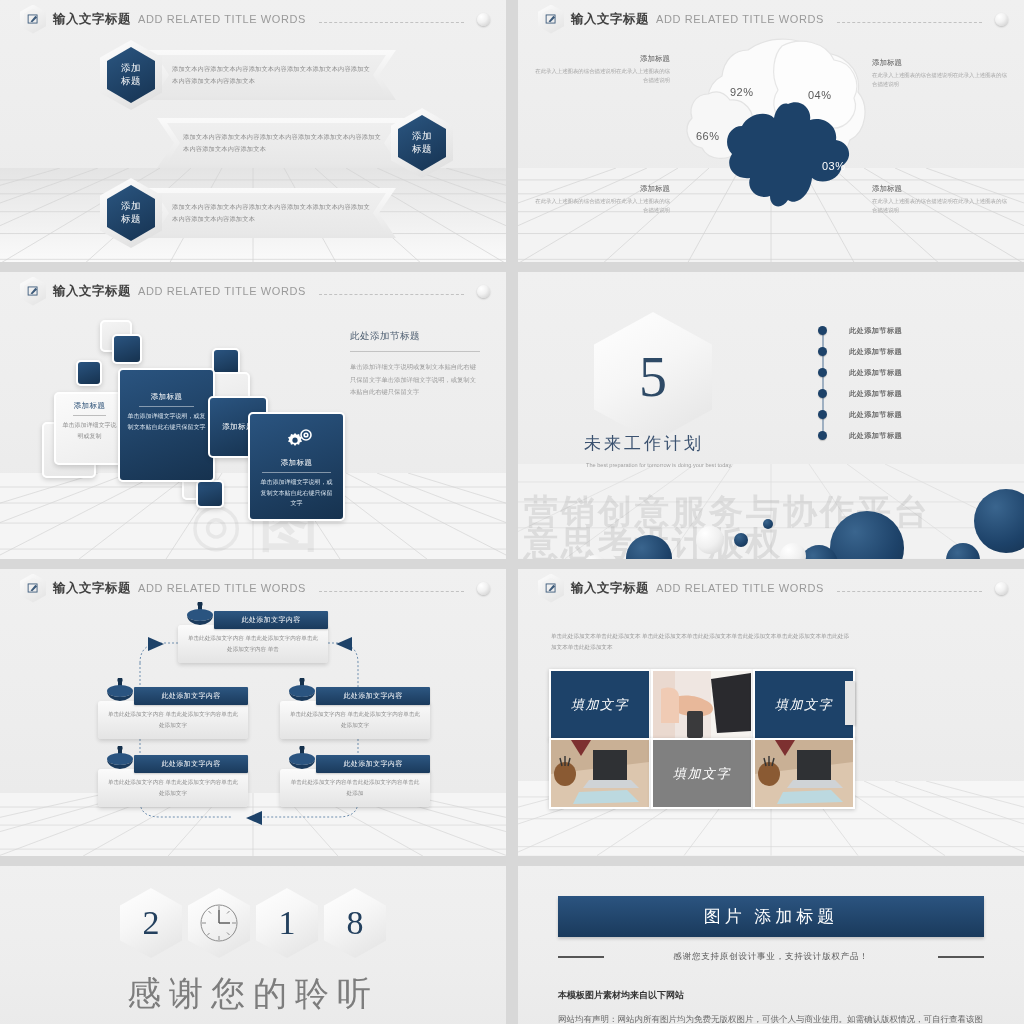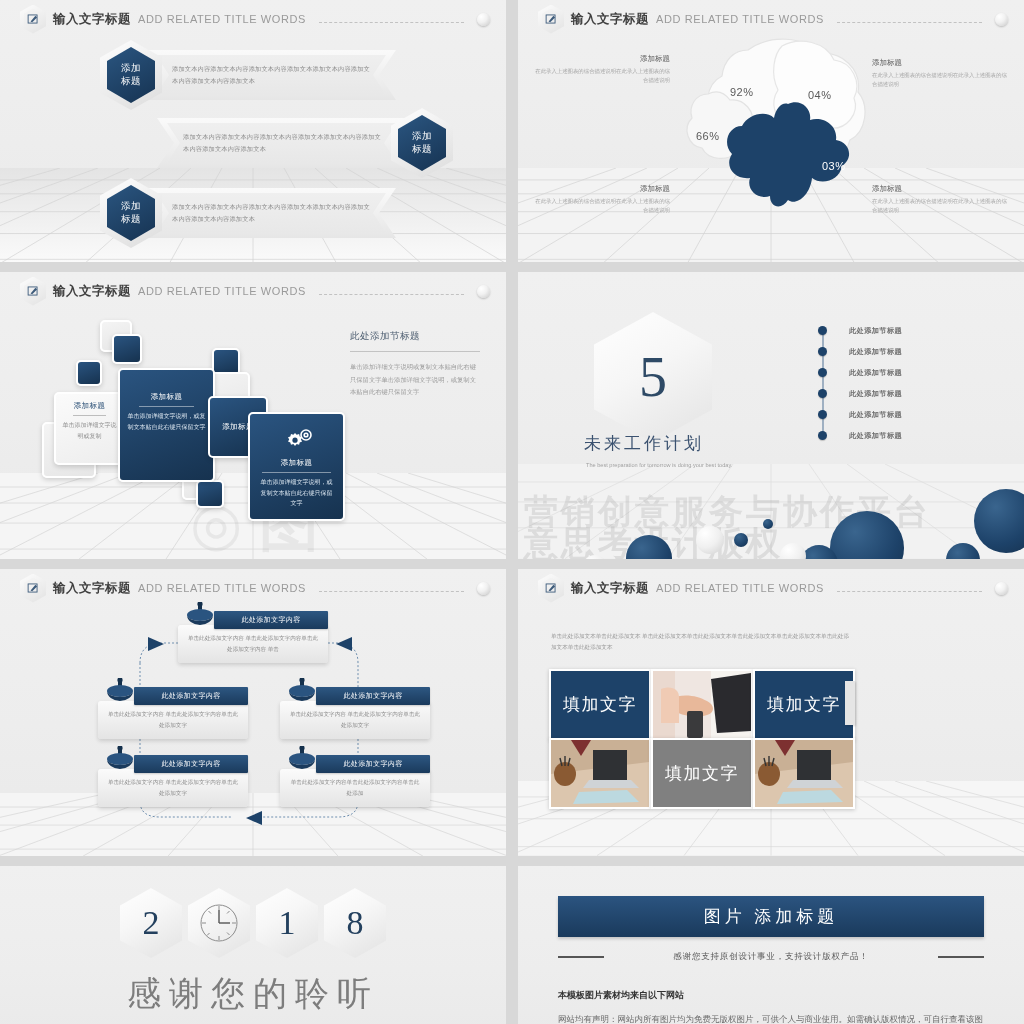--- a/index.html
+++ b/index.html
@@ -150,21 +150,21 @@
     margin-top:-4px;background:linear-gradient(180deg,#fbfbfb,#e4e4e4);
     border-radius:3px;box-shadow:0 2px 4px rgba(0,0,0,.15);
     padding:8px 8px 9px;font-size:5.6px;line-height:1.9;color:#8c8c8c;text-align:center;
   }
   .pin{position:absolute;left:4px;top:-9px;width:36px;height:30px;z-index:4;}
   
   .s6-intro{position:absolute;left:33px;top:62px;width:300px;font-size:5.6px;color:#989898;line-height:2;}
   .cell{position:absolute;border:2.5px solid #fff;box-shadow:0 1px 4px rgba(0,0,0,.2);overflow:hidden;}
   .cell .cl{
     position:absolute;inset:0;display:flex;align-items:center;justify-content:center;
-    color:#fff;font-size:17px;letter-spacing:1.5px;
+    color:#fff;font-size:13px;letter-spacing:1.5px;font-style:italic;
   }
   
   .yhex{position:relative;width:62px;height:70px;}
   .yhex .o{
     position:absolute;inset:0;
     background:linear-gradient(150deg,#ffffff 0%,#f7f7f7 40%,#e2e2e2 100%);
     clip-path:polygon(50% 0%,100% 25%,100% 75%,50% 100%,0% 75%,0% 25%);
     filter:drop-shadow(1px 2px 3px rgba(0,0,0,.22));
   }
   .yhex .g{

